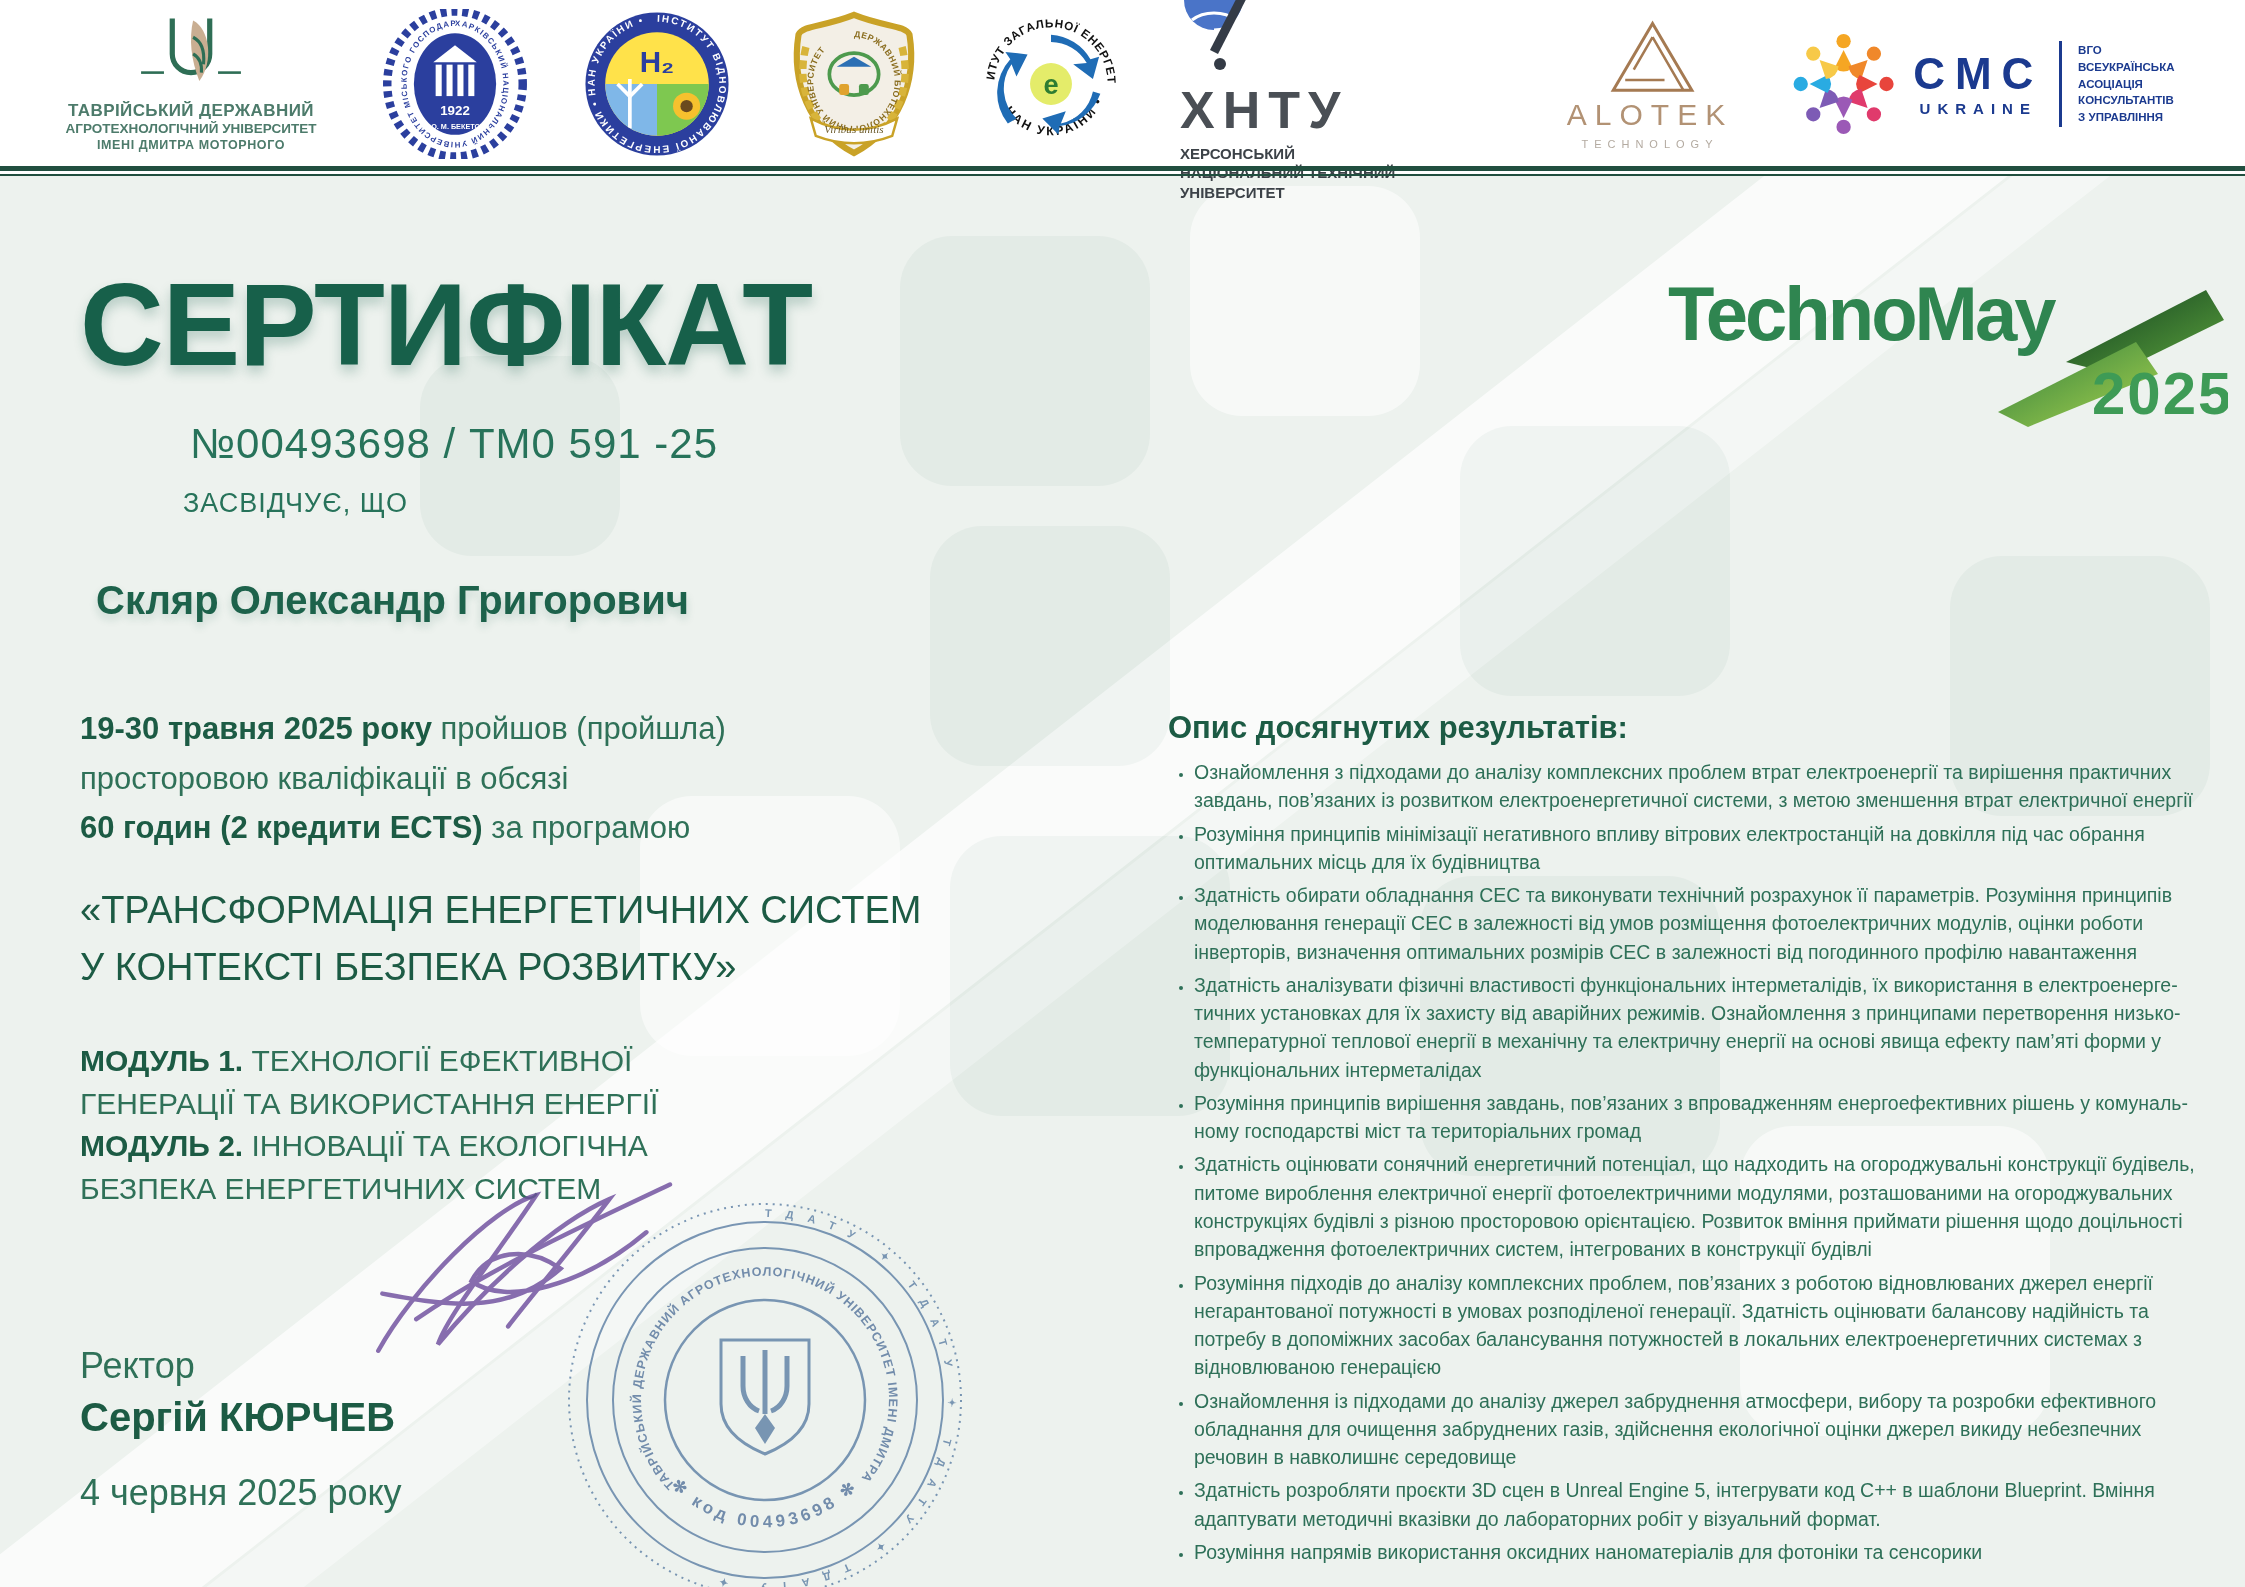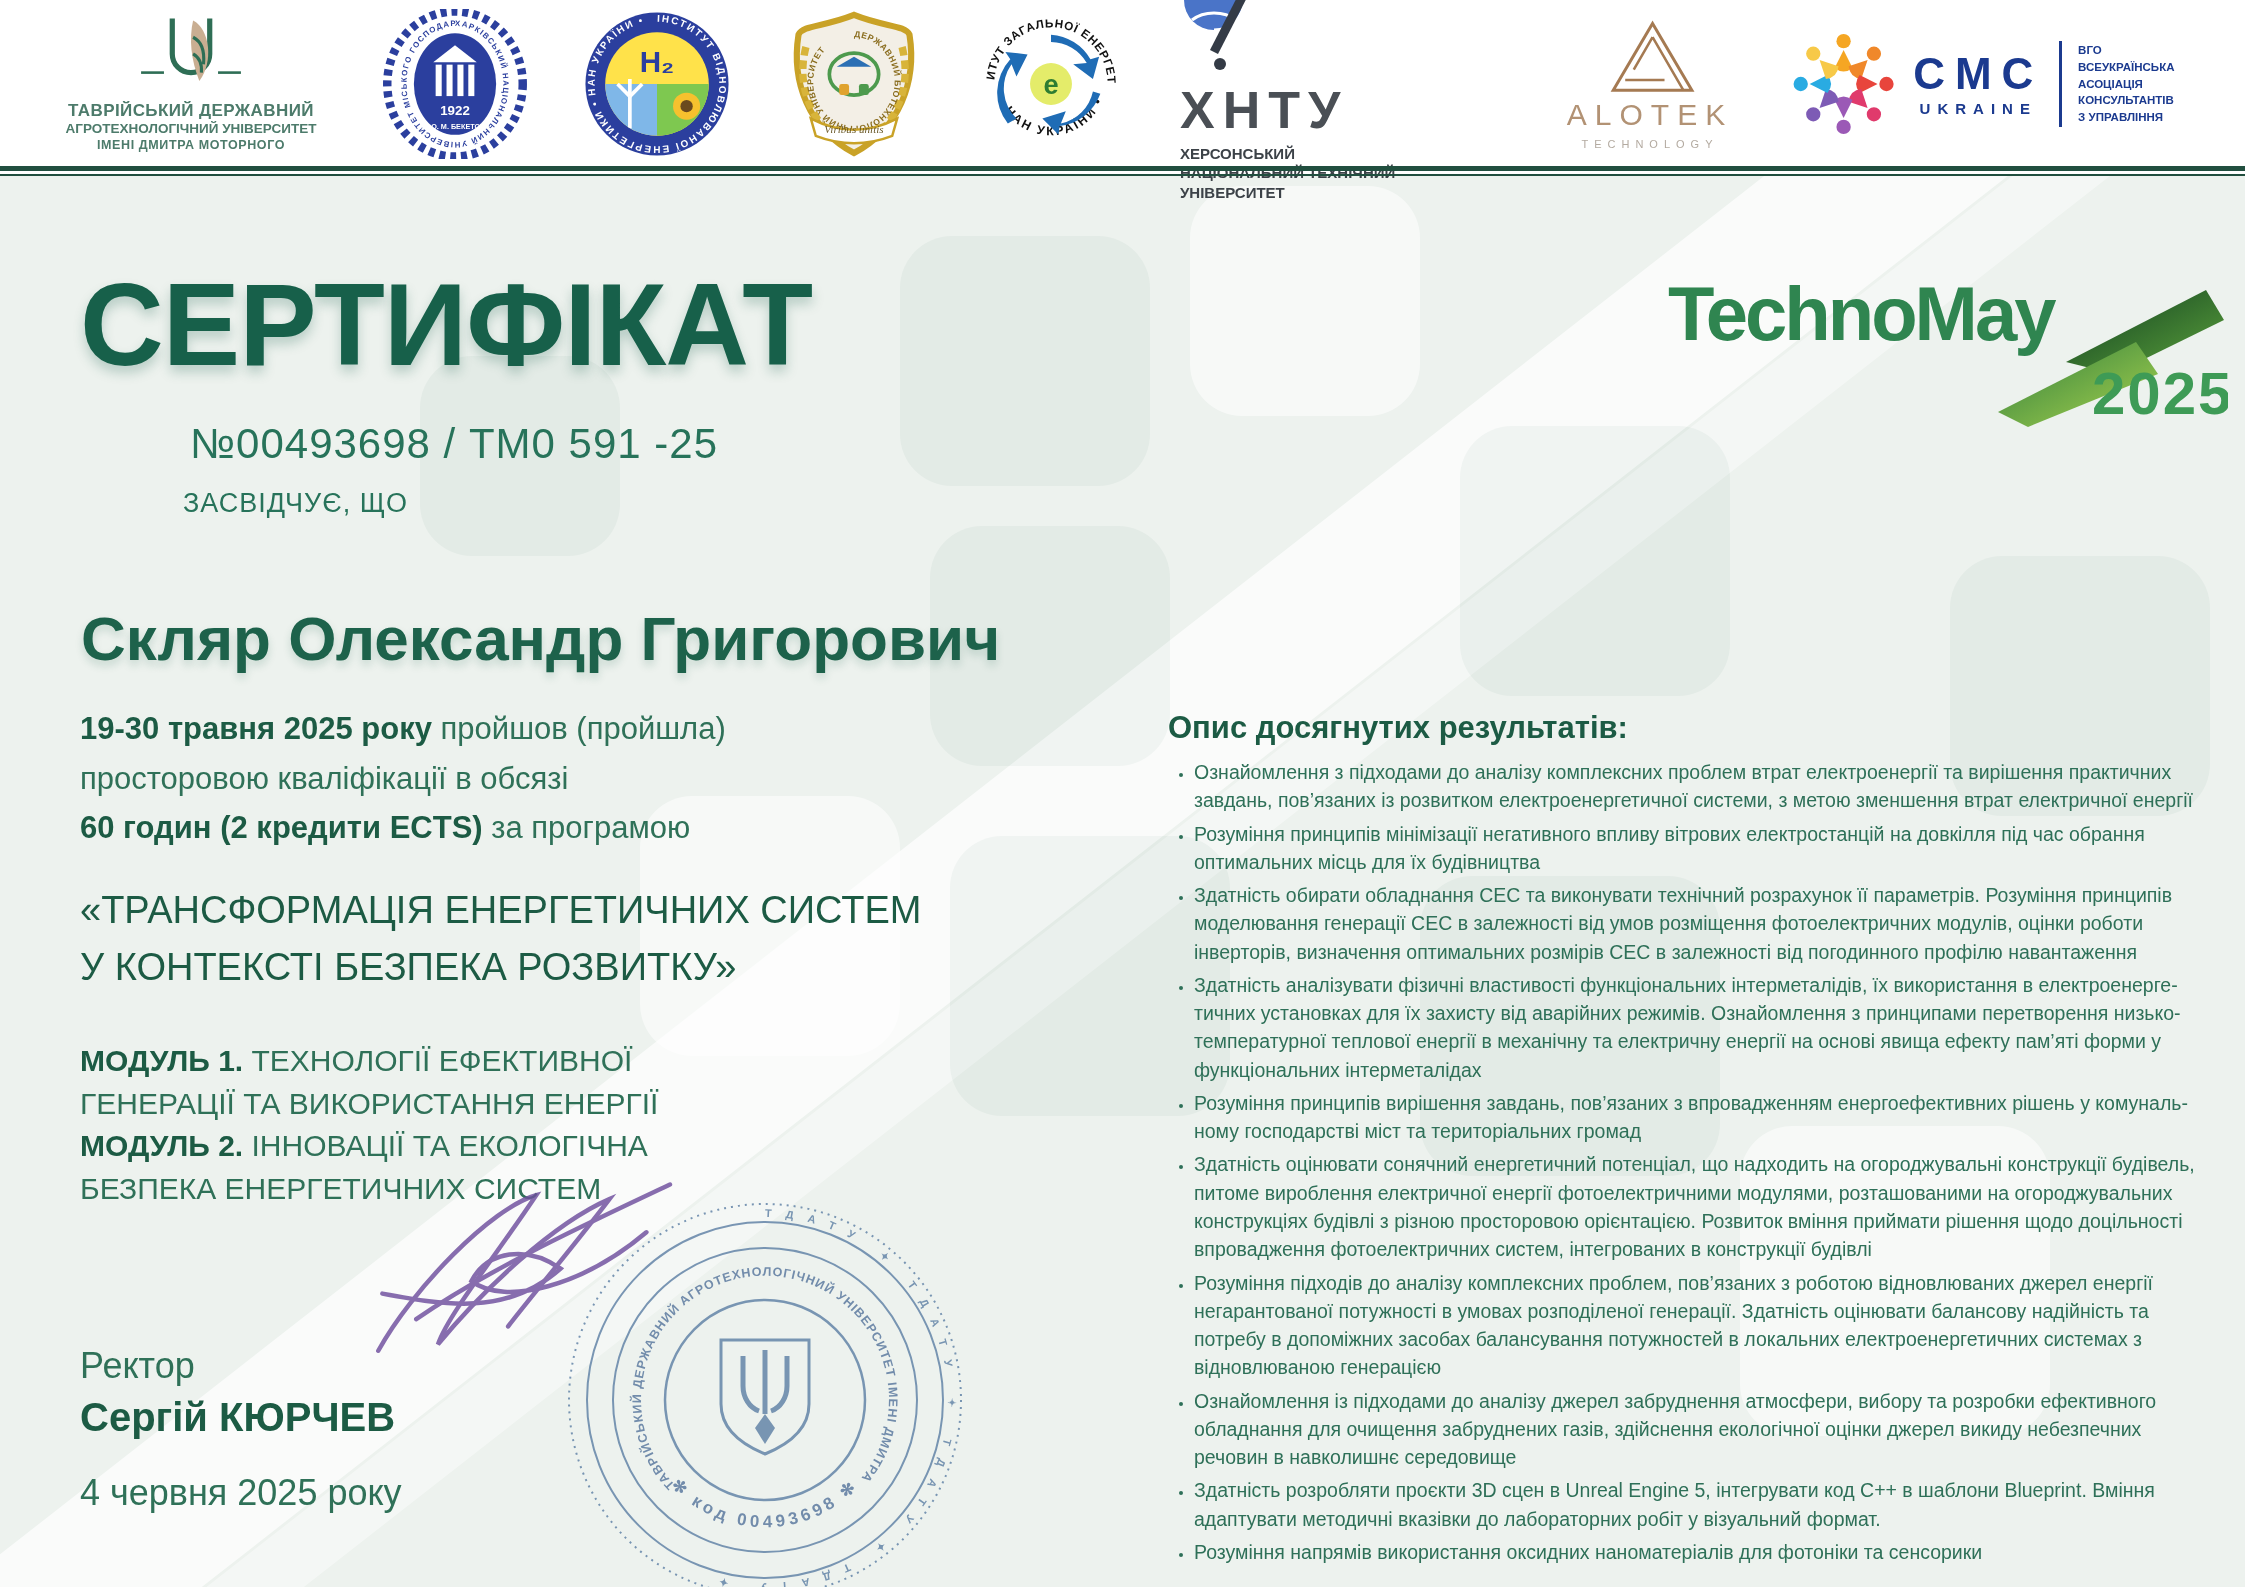--- a/index.html
+++ b/index.html
@@ -41,23 +41,22 @@
   .bg-stripe{position:absolute;background:rgba(255,255,255,0.7);transform:rotate(-38deg);}
   
   .content{position:absolute;top:0;left:0;width:2245px;height:1587px;z-index:3;}
   .cert-title{
     position:absolute;left:80px;top:258px;font-size:116px;font-weight:700;
     color:#17604a;letter-spacing:-1px;text-shadow:0 7px 12px rgba(23,96,74,0.25);
   }
   .cert-number{position:absolute;left:190px;top:420px;font-size:42px;color:#27735a;letter-spacing:1px;}
   .cert-certifies{position:absolute;left:183px;top:488px;font-size:27px;color:#27735a;letter-spacing:1px;}
   .recipient{
-    position:absolute;left:81px;top:578px;font-size:62px;font-weight:700;color:#1d624b;
+    position:absolute;left:96px;top:578px;font-size:40px;font-weight:700;color:#1d624b;
     text-shadow:0 5px 8px rgba(23,96,74,0.18);
-    margin-top:25px;
   }
   .course{position:absolute;left:80px;top:704px;width:800px;font-size:31px;line-height:1.6;color:#2f7158;}
   .b{font-weight:700;color:#1c5b44;}
   .program{position:absolute;left:80px;top:882px;font-size:38px;font-weight:400;color:#1c5b44;line-height:1.5;}
   .modules{position:absolute;left:80px;top:1040px;width:660px;font-size:30px;line-height:1.42;color:#2f7158;}
   .rector{position:absolute;left:80px;top:1345px;}
   .rector-role{font-size:36px;color:#2f7158;}
   .rector-name{font-size:40px;font-weight:700;color:#1c5b44;margin-top:8px;}
   .issue-date{position:absolute;left:80px;top:1472px;font-size:36px;color:#2f7158;}
   .reg-number{position:absolute;right:148px;top:1478px;font-size:33px;color:#2f7158;}

